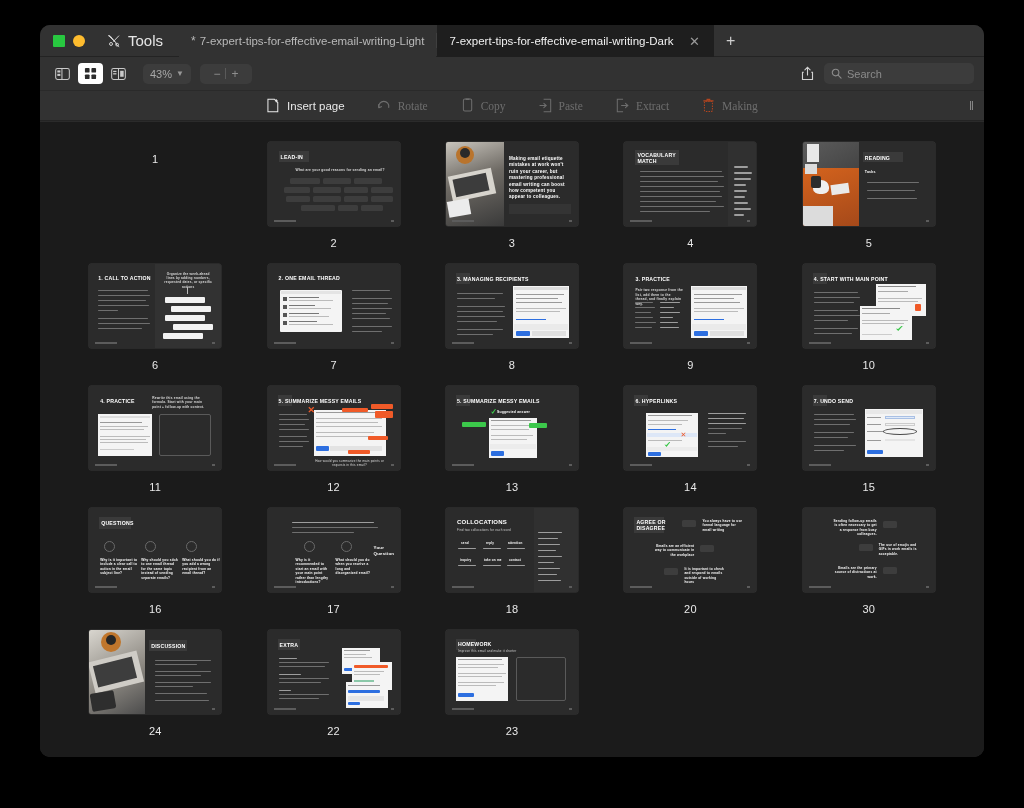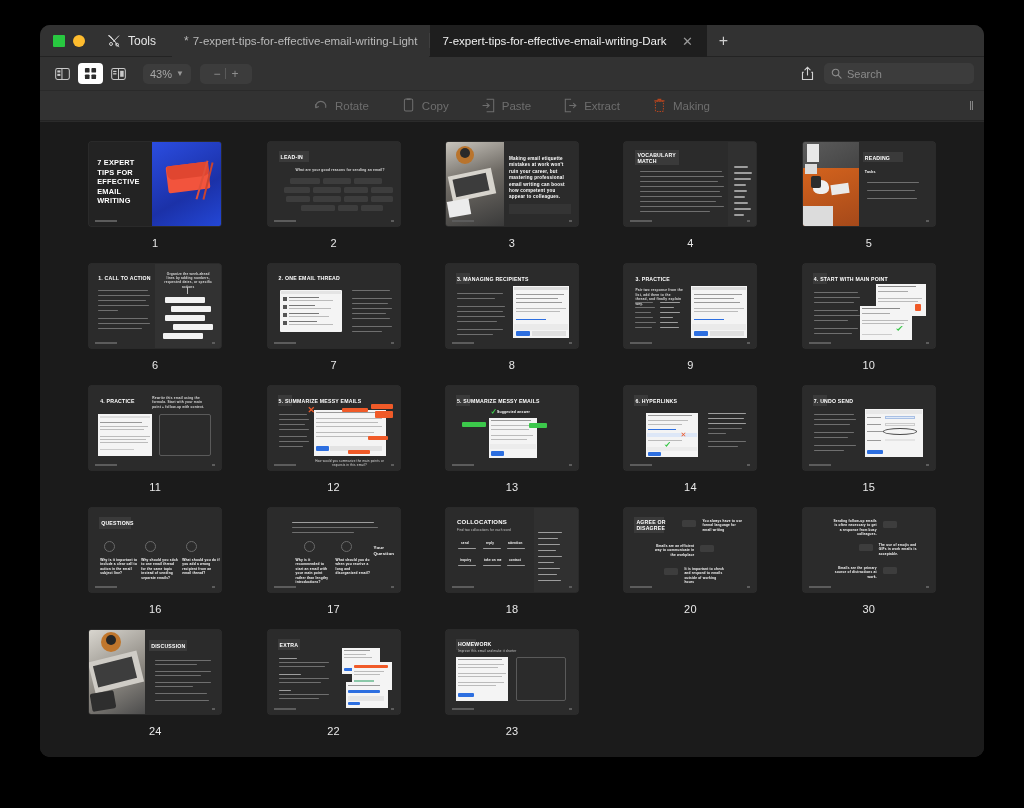--- a/index.html
+++ b/index.html
@@ -28,21 +28,21 @@
     position:relative;
   }
   .traffic{ display:flex; align-items:center; gap:8px; padding:0 12px 0 13px; }
   .light{ width:12px; height:12px; border-radius:50%; }
   .light.red{ background:#ff5f57; }
   .light.yellow{ background:#febc2e; }
   .light.green{ background:#28c840; }
 
   .tools-btn{
     display:flex; align-items:center; gap:7px;
-    padding:0 16px 0 10px; color:#e6e6e6; font-size:12px;
+    padding:0 16px 0 10px; color:#e6e6e6; font-size:15px;
     cursor:default;
   }
   .tools-ico{ width:14px; height:14px; position:relative; display:block; opacity:.92;}
 
   .tab{
     display:flex; align-items:center;
     height:32px; min-width:0;
     padding:0 12px;
     font-size:11.5px; color:#b9b9b9;
     position:relative; cursor:default;
@@ -103,21 +103,21 @@
     height:30px; background:#323232;
     display:flex; align-items:center; justify-content:center;
     gap:0px; position:relative;
     border-bottom:1px solid #242424;
   }
   .act{
     display:flex; align-items:center; gap:6px;
     padding:0 16px; font-size:11.5px; color:#e8e8e8;
     height:30px;
   }
-  .act.disabled{ color:#6e6e6e; }
+  .act.disabled{ color:#6e6e6e;font-family:Liberation Serif, serif; }
   .act .gl{ display:flex; align-items:center; justify-content:center; width:15px; height:15px;}
   .ab-right{
     position:absolute; right:10px; top:0; height:30px;
     display:flex; align-items:center; color:#8d8d8d; font-size:12px;
   }
 
   
   .pagearea{
     position:absolute; left:0; right:0; top:97px; bottom:0;
     background:#1b1b1b;
@@ -257,20 +257,30 @@
       <svg width="11" height="11" viewBox="0 0 12 12">
         <circle cx="5" cy="5" r="3.6" stroke="#8b8b8b" stroke-width="1.2" fill="none"></circle>
         <line x1="7.8" y1="7.8" x2="11" y2="11" stroke="#8b8b8b" stroke-width="1.2" stroke-linecap="round"></line>
       </svg>
       <span>Search</span>
     </div>
   </div>
 
   <div class="actionbar">
 
+    <div class="act">
+      <span class="gl">
+        <svg width="13" height="15" viewBox="0 0 14 16">
+          <path d="M1 1.2 L8 1.2 L11.6 4.8 L11.6 14.8 L1 14.8 Z" stroke="#eaeaea" stroke-width="1.1" fill="none"></path>
+          <line x1="10" y1="1.4" x2="10" y2="4.4" stroke="#eaeaea" stroke-width="1.1"></line>
+          <line x1="8.5" y1="2.9" x2="11.5" y2="2.9" stroke="#eaeaea" stroke-width="1.1"></line>
+        </svg>
+      </span>
+      <span>Insert page</span>
+    </div>
 
 
     <div class="act disabled">
       <span class="gl">
         <svg width="14" height="13" viewBox="0 0 15 14">
           <path d="M2 9 A5.4 5.4 0 1 1 12.6 9" stroke="#6e6e6e" stroke-width="1.2" fill="none" stroke-linecap="round"></path>
           <path d="M1.6 5.6 L2 9.4 L5.2 8" stroke="#6e6e6e" stroke-width="1.2" fill="none" stroke-linejoin="round"></path>
         </svg>
       </span>
       <span>Rotate</span>
@@ -318,32 +328,20 @@
       <span>Making</span>
     </div>
 
     <div class="ab-right">‖</div>
   </div>
 
   <div class="pagearea">
     <div class="grid">
 
       <div class="cell">
-        <div class="thumbwrap">
-            <div class="thumb">
-          <div class="sl" style="background:#232323"></div>
-          <div class="ph" style="left:63px;top:0;width:69px;height:84px;background:linear-gradient(150deg,#2b4de0,#1b31a8 60%,#2347d6)"></div>
-          <div style="position:absolute;left:78px;top:22px;width:42px;height:27px;background:#f2543d;border-radius:2px;transform:rotate(-7deg)"></div>
-          <div style="position:absolute;left:78px;top:22px;width:42px;height:14px;background:#e04630;border-radius:2px 2px 6px 6px;transform:rotate(-7deg)"></div>
-          <div style="position:absolute;left:112px;top:18px;width:2px;height:40px;background:#e0503a;transform:rotate(16deg)"></div>
-          <div style="position:absolute;left:118px;top:20px;width:2px;height:38px;background:#c9442f;transform:rotate(14deg)"></div>
-          <div class="t" style="left:8px;top:16px;font-size:7.4px;line-height:9.6px;font-weight:bold;width:52px;">7 EXPERT TIPS FOR EFFECTIVE EMAIL WRITING</div>
-          <div class="foot"></div>
-        </div>
-          </div>
         <div class="pgnum">1</div>
       </div>
 
       <div class="cell">
         <div class="thumbwrap">
             <div class="thumb">
           <div class="sl"></div>
           <div class="titlebg" style="left:11px;top:9px;width:30px;height:11px;"></div>
           <div class="t h" style="left:13px;top:12px;">LEAD-IN</div>
           <div class="t" style="left:28px;top:26px;font-size:3.3px;color:#ddd;">What are your good reasons for sending an email?</div>

